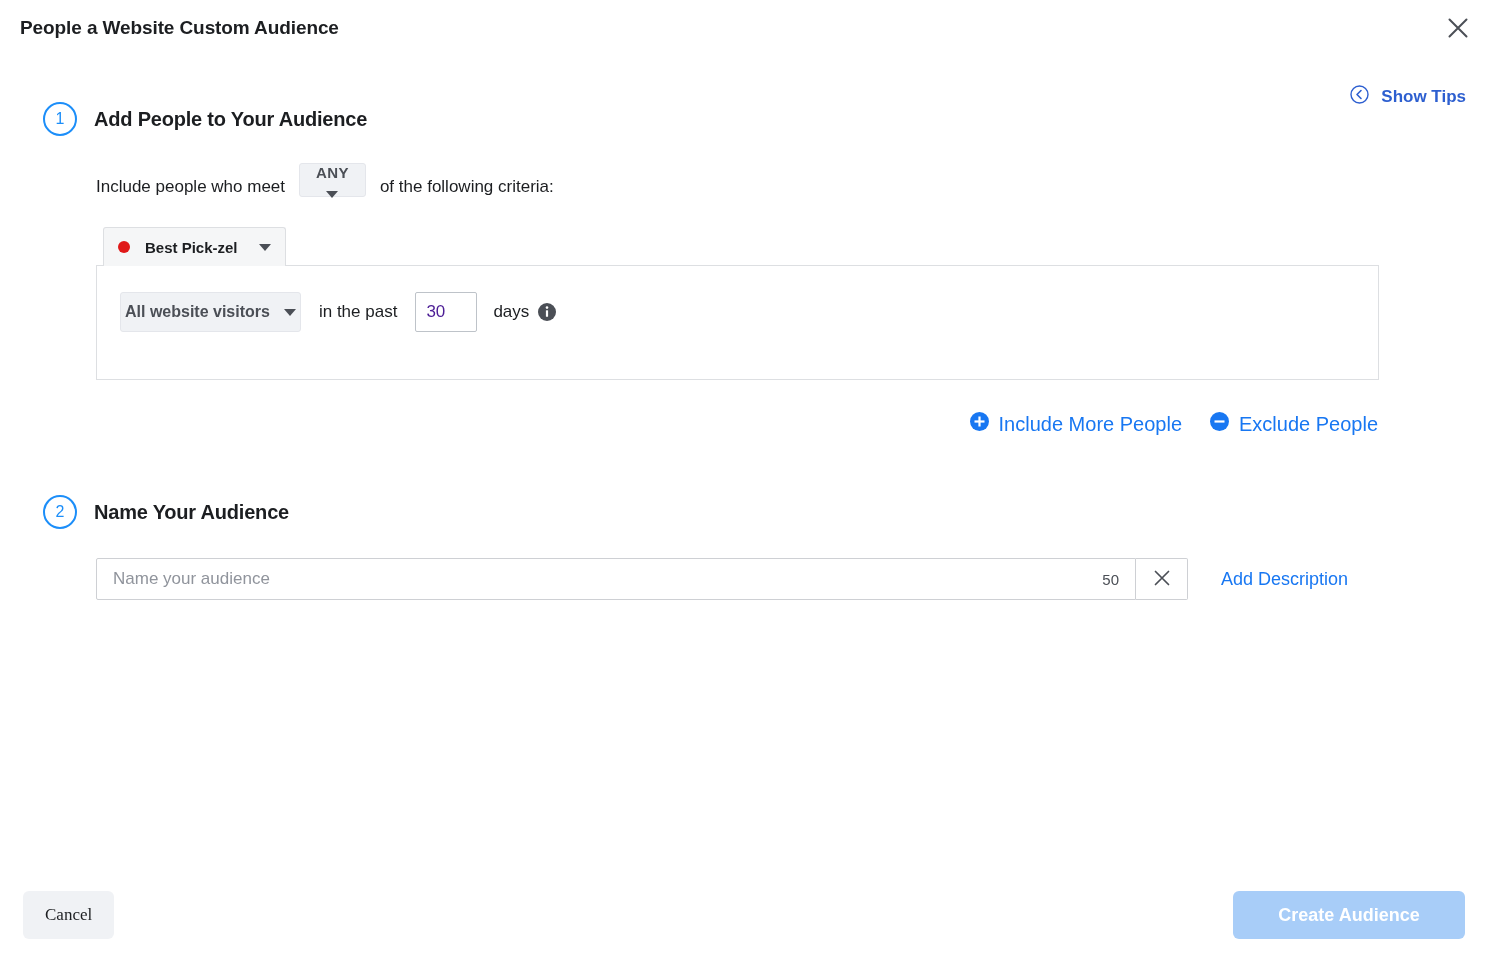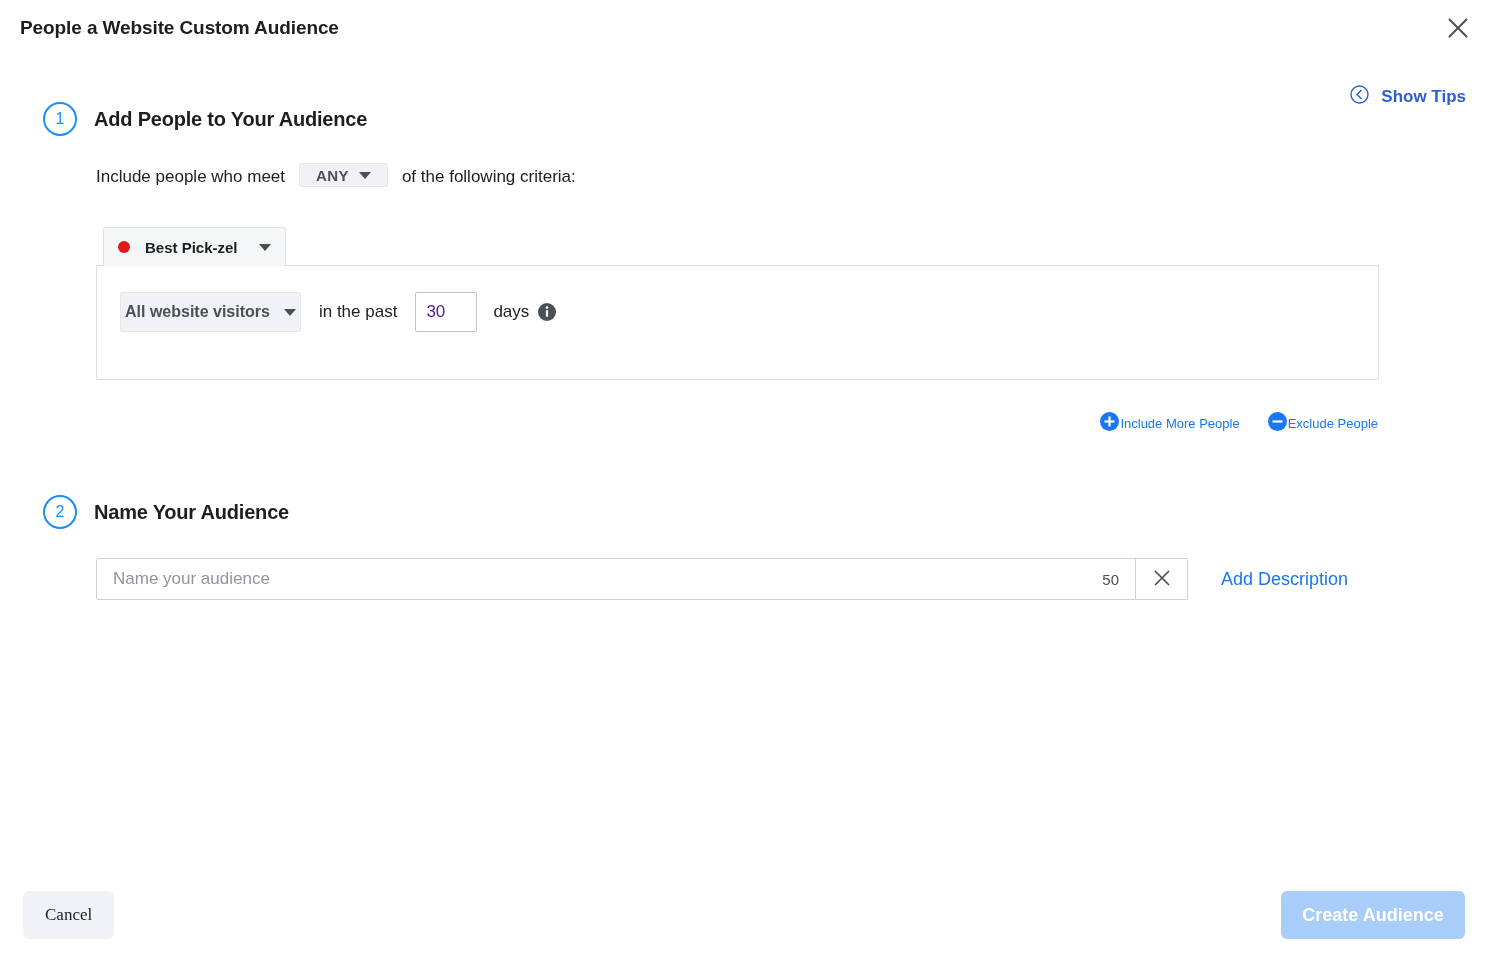--- a/index.html
+++ b/index.html
@@ -114,23 +114,24 @@
     gap: 10px;
     font-family: "Liberation Sans", sans-serif;
     font-size: 15px;
     font-weight: bold;
     color: #4b4f56;
     cursor: pointer;
     box-sizing: border-box;
   }
   #any-select {
     margin: 0 14px;
-    height: 24px;
+    height: 34px;
     padding: 0 16px;
     letter-spacing: 0.4px;
+    flex-direction: column;
   }
   .caret {
     width: 0; height: 0;
     border-left: 6px solid transparent;
     border-right: 6px solid transparent;
     border-top: 7px solid #4b4f56;
     display: inline-block;
   }
 
   
@@ -216,23 +217,23 @@
     position: absolute;
     right: 110px;
     top: 412px;
     display: flex;
     align-items: center;
     gap: 28px;
   }
   .action-link {
     display: flex;
     align-items: center;
-    gap: 1px;
+    gap: 10px;
     color: #1877f2;
-    font-size: 13px;
+    font-size: 20px;
     cursor: pointer;
     white-space: nowrap;
   }
 
   
   .name-row {
     position: absolute;
     left: 96px;
     top: 558px;
     display: flex;
@@ -303,21 +304,21 @@
     font-family: Liberation Serif, serif;
     font-size: 17px;
     color: #1c1e21;
     cursor: pointer;
   }
   .create-btn {
     position: absolute;
     right: 23px;
     top: 891px;
     height: 48px;
-    width: 184px;
+    width: 232px;
     background: #a8cdf8;
     border: none;
     border-radius: 6px;
     font-family: "Liberation Sans", sans-serif;
     font-size: 18px;
     font-weight: bold;
     color: #ffffff;
     cursor: default;
   }
 </style>

